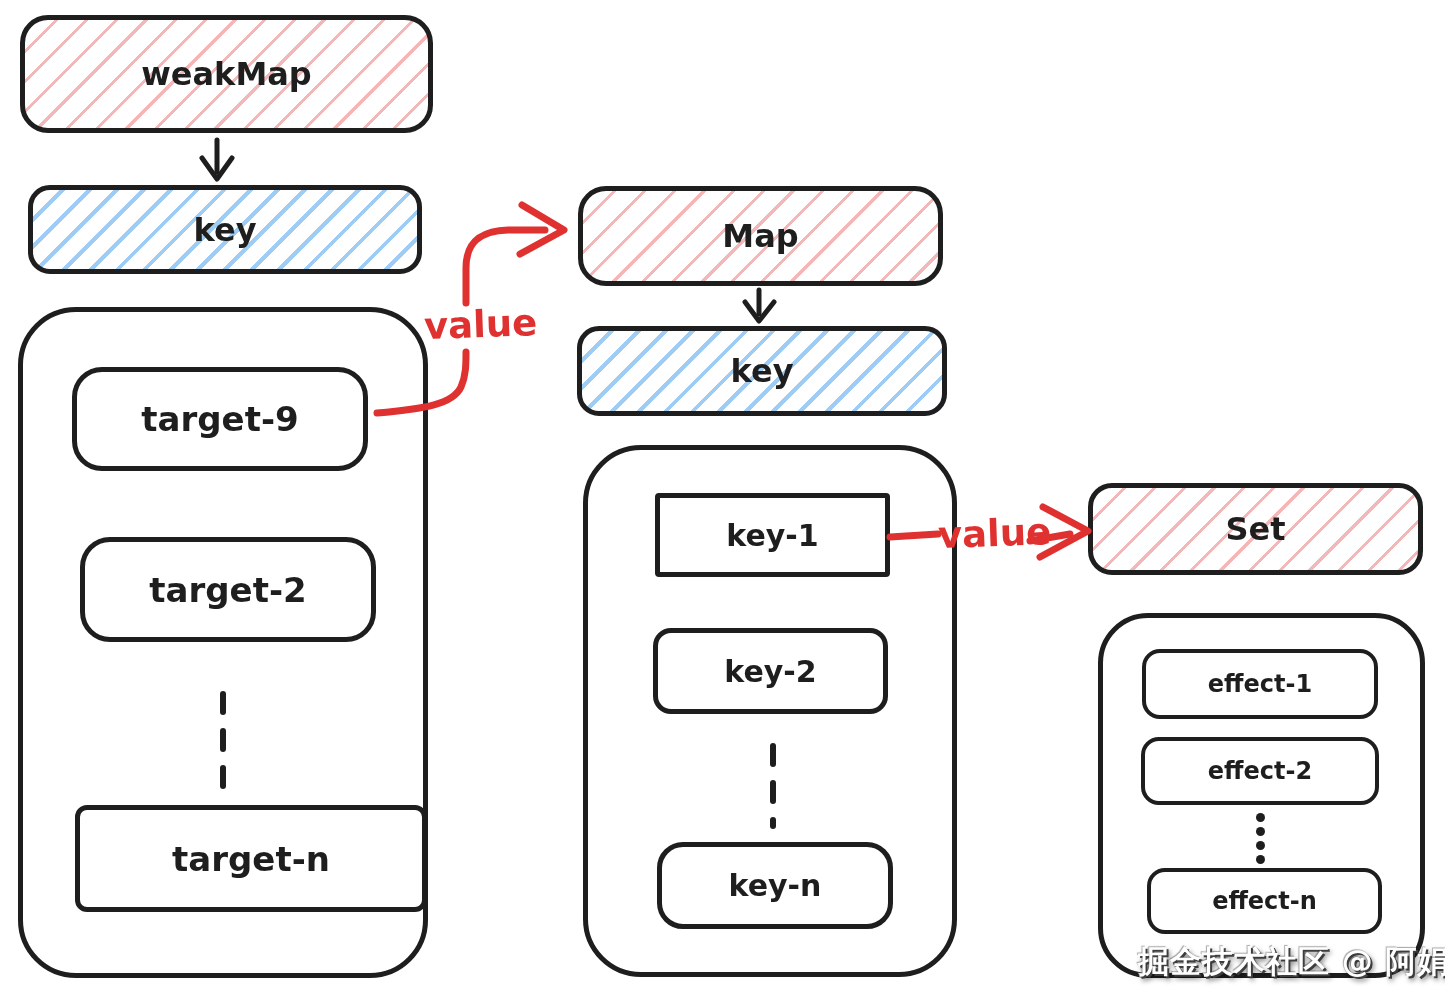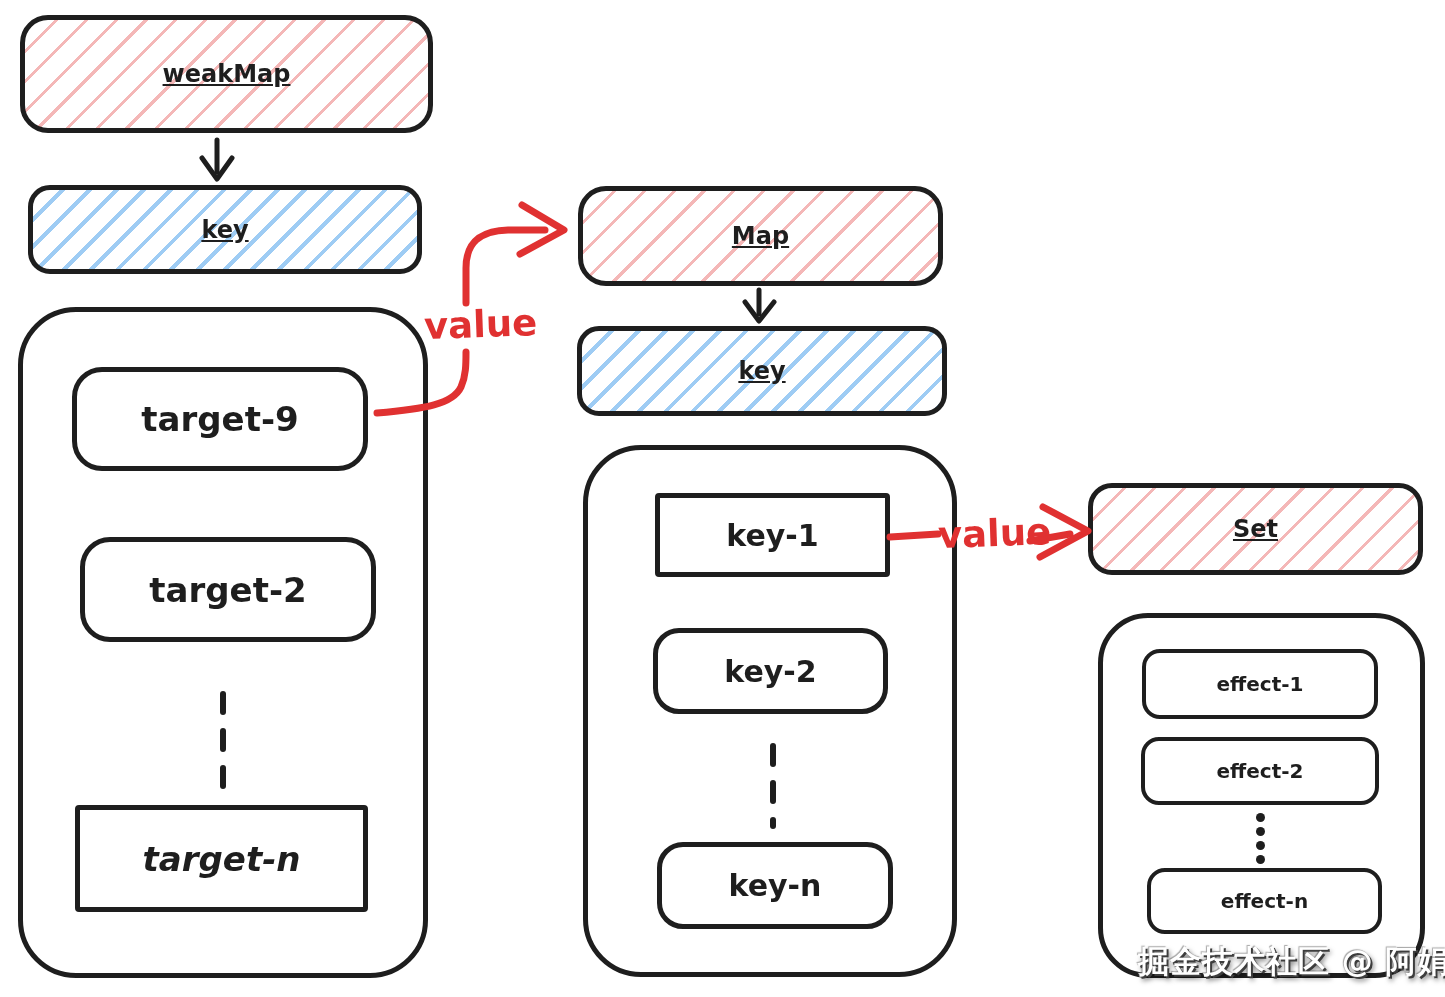--- a/index.html
+++ b/index.html
@@ -22,21 +22,21 @@
       var(--red-hatch) 0px,var(--red-hatch) 3px,transparent 3px,transparent 21px);
   }
   .hatch-blue{
     background-image:repeating-linear-gradient(135deg,
       var(--blue-hatch) 0px,var(--blue-hatch) 4px,transparent 4px,transparent 19px);
   }
   .container{
     position:absolute;border:5px solid var(--ink);border-radius:58px;
     background:transparent;z-index:1;
   }
-  .fs36{font-size:24px;text-decoration:underline;} .fs34{font-size:34px;} .fs30{font-size:30px;} .fs28{font-size:20px;}
+  .fs36{font-size:32px;} .fs34{font-size:34px;} .fs30{font-size:30px;} .fs28{font-size:24px;}
   .ellipsis-v{
     position:absolute;display:flex;flex-direction:column;align-items:center;z-index:2;
   }
   .ellipsis-v .dash{width:6px;height:24px;background:var(--ink);border-radius:3px;margin:6.5px 0;}
   .ellipsis-v .dot{width:9px;height:9px;background:var(--ink);border-radius:50%;margin:2.5px 0;}
   .overlay{position:absolute;left:0;top:0;z-index:5;pointer-events:none;}
   .stroke-ink{stroke:var(--ink);stroke-width:5;fill:none;stroke-linecap:round;stroke-linejoin:round;}
   .stroke-red{stroke:var(--red);stroke-width:7;fill:none;stroke-linecap:round;stroke-linejoin:round;}
   .edge-label{
     position:absolute;color:var(--red);font-size:37px;font-weight:bold;z-index:6;
@@ -70,39 +70,39 @@
   <div class="box fs34" style="left:80px;top:537px;width:296px;height:105px;border-radius:30px;">
     <span>target-2</span>
   </div>
 
   <div class="ellipsis-v" style="left:220px;top:684px;">
     <span class="dash"></span>
     <span class="dash"></span>
     <span class="dash"></span>
   </div>
 
-  <div class="box fs34" style="left:75px;top:805px;width:293px;height:107px;border-radius:4px;font-style:italic;">
+  <div class="box fs34" style="left:75px;top:805px;width:352px;height:107px;border-radius:12px;">
     <span>target-n</span>
   </div>
 
   <div class="box hatch-red fs36" style="left:578px;top:186px;width:365px;height:100px;border-radius:28px;">
     <span>Map</span>
   </div>
 
   <div class="box hatch-blue fs36" style="left:577px;top:326px;width:370px;height:90px;border-radius:22px;">
     <span>key</span>
   </div>
 
   <div class="container" style="left:583px;top:445px;width:374px;height:532px;"></div>
 
   <div class="box fs30" style="left:655px;top:493px;width:235px;height:84px;border-radius:4px;">
     <span>key-1</span>
   </div>
 
-  <div class="box fs30" style="left:653px;top:628px;width:235px;height:86px;border-radius:26px;">
+  <div class="box fs30" style="left:653px;top:628px;width:235px;height:86px;border-radius:18px;">
     <span>key-2</span>
   </div>
 
   <div class="ellipsis-v" style="left:770px;top:736px;">
     <span class="dash"></span>
     <span class="dash"></span>
     <span class="dash" style="height:12px;"></span>
   </div>
 
   <div class="box hatch-red fs36" style="left:1088px;top:483px;width:335px;height:92px;border-radius:24px;">

